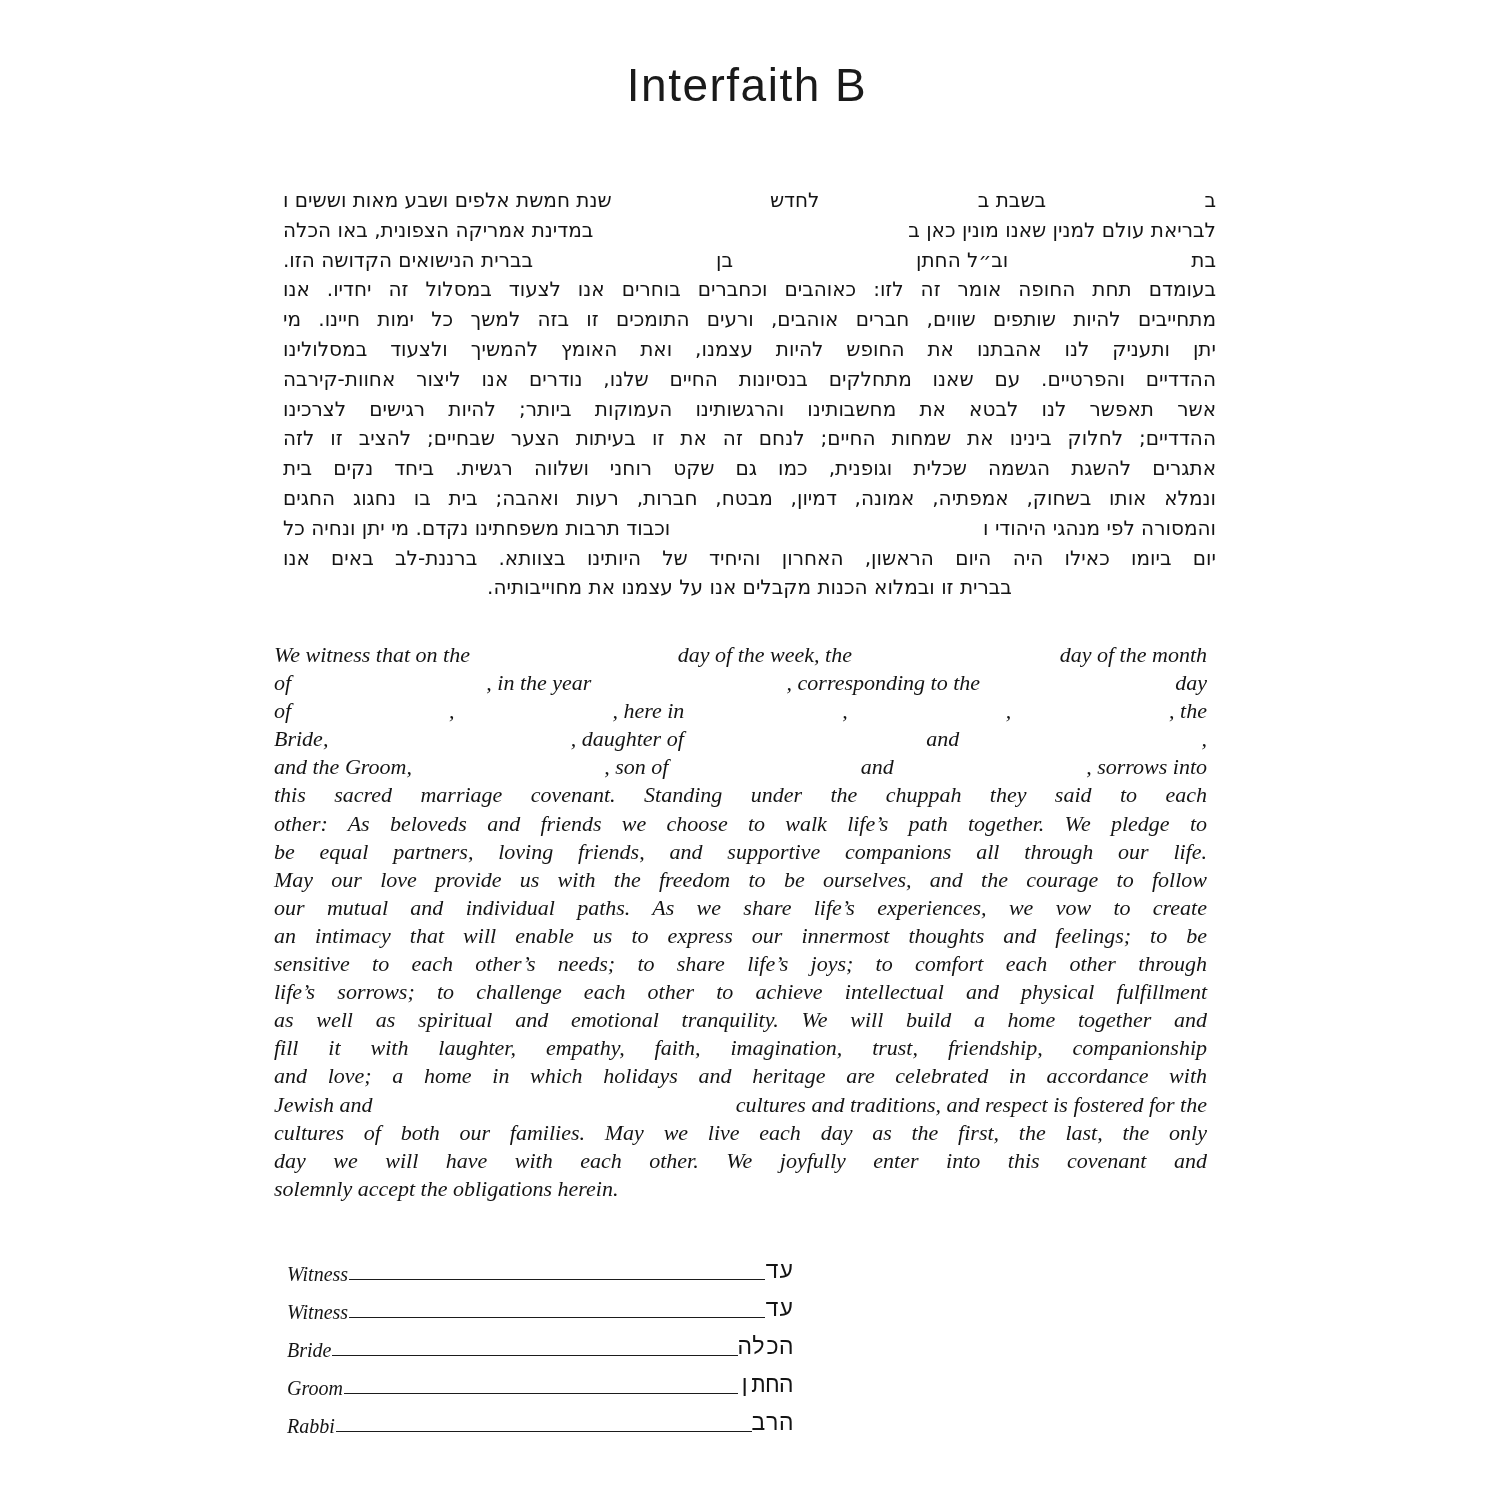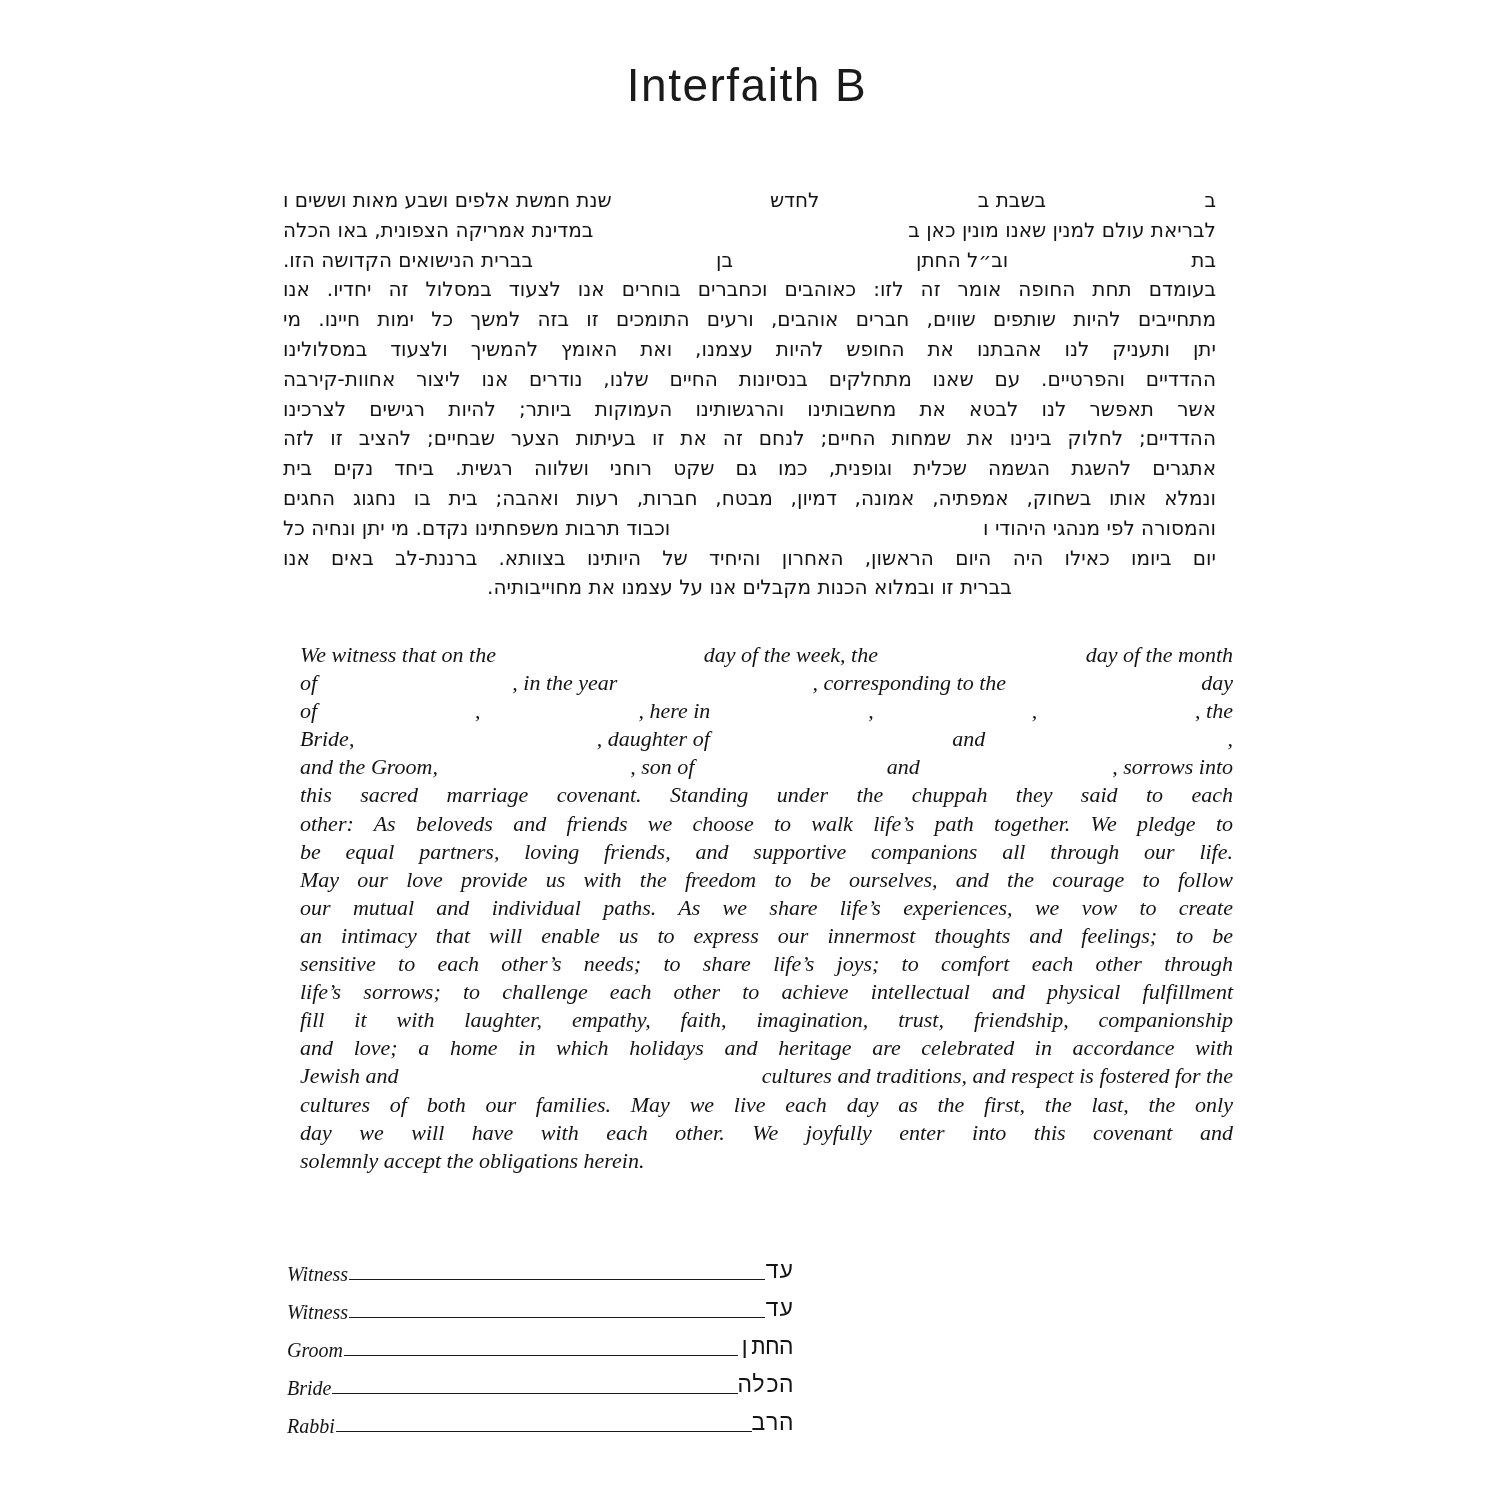--- a/index.html
+++ b/index.html
@@ -38,21 +38,21 @@
     width: 933px;
     direction: rtl;
     font-family: "DejaVu Sans", sans-serif;
     font-size: 20px;
     line-height: 29.8px;
     color: #141414;
   }
   .english-block {
     position: absolute;
     top: 641px;
-    left: 300px;
+    left: 274px;
     width: 933px;
     font-family: "Liberation Serif", "DejaVu Serif", serif;
     font-style: italic;
     font-size: 22px;
     line-height: 28.1px;
     color: #141414;
   }
   .fullline {
     text-align: justify;
     text-align-last: justify;
@@ -173,20 +173,21 @@
         <span>, sorrows into</span>
       </div>
       <div class="fullline"><span>this sacred marriage covenant.  Standing under the chuppah they said to each</span></div>
       <div class="fullline"><span>other:  As beloveds and friends we choose to walk life’s path together. We pledge to</span></div>
       <div class="fullline"><span>be equal partners, loving friends, and supportive companions all through our life.</span></div>
       <div class="fullline"><span>May our love provide us with the freedom to be ourselves, and the courage to follow</span></div>
       <div class="fullline"><span>our mutual and individual paths.  As we share life’s experiences, we vow to create</span></div>
       <div class="fullline"><span>an intimacy that will enable us to express our innermost thoughts and feelings; to be</span></div>
       <div class="fullline"><span>sensitive to each other’s needs; to share life’s joys; to comfort each other through</span></div>
       <div class="fullline"><span>life’s sorrows; to challenge each other to achieve intellectual and physical fulfillment</span></div>
+      <div class="fullline"><span>as well as spiritual and emotional tranquility.  We will build a home together and</span></div>
       <div class="fullline"><span>fill it with laughter, empathy, faith, imagination, trust, friendship, companionship</span></div>
       <div class="fullline"><span>and love; a home in which holidays and heritage are celebrated in accordance with</span></div>
       <div class="gapline">
         <span>Jewish and</span>
         <span>cultures and traditions, and respect is fostered for the</span>
       </div>
       <div class="fullline"><span>cultures of both our families.  May we live each day as the first, the last, the only</span></div>
       <div class="fullline"><span>day we will have with each other.  We joyfully enter into this covenant and</span></div>
       <div class="fullline align-left"><span>solemnly accept the obligations herein.</span></div>
     </div>
@@ -195,28 +196,28 @@
         <span class="sig-label">Witness</span>
         <span class="sig-fill"></span>
         <span class="sig-heb">עד</span>
       </div>
       <div class="sig-row">
         <span class="sig-label">Witness</span>
         <span class="sig-fill"></span>
         <span class="sig-heb">עד</span>
       </div>
       <div class="sig-row">
+        <span class="sig-label">Bride</span>
+        <span class="sig-fill"></span>
+        <span class="sig-heb">הכלה</span>
+      </div>
+      <div class="sig-row">
         <span class="sig-label">Groom</span>
         <span class="sig-fill"></span>
         <span class="sig-heb">החתן</span>
-      </div>
-      <div class="sig-row">
-        <span class="sig-label">Bride</span>
-        <span class="sig-fill"></span>
-        <span class="sig-heb">הכלה</span>
       </div>
       <div class="sig-row">
         <span class="sig-label">Rabbi</span>
         <span class="sig-fill"></span>
         <span class="sig-heb">הרב</span>
       </div>
     </div>
 </div>
 
 </body></html>

